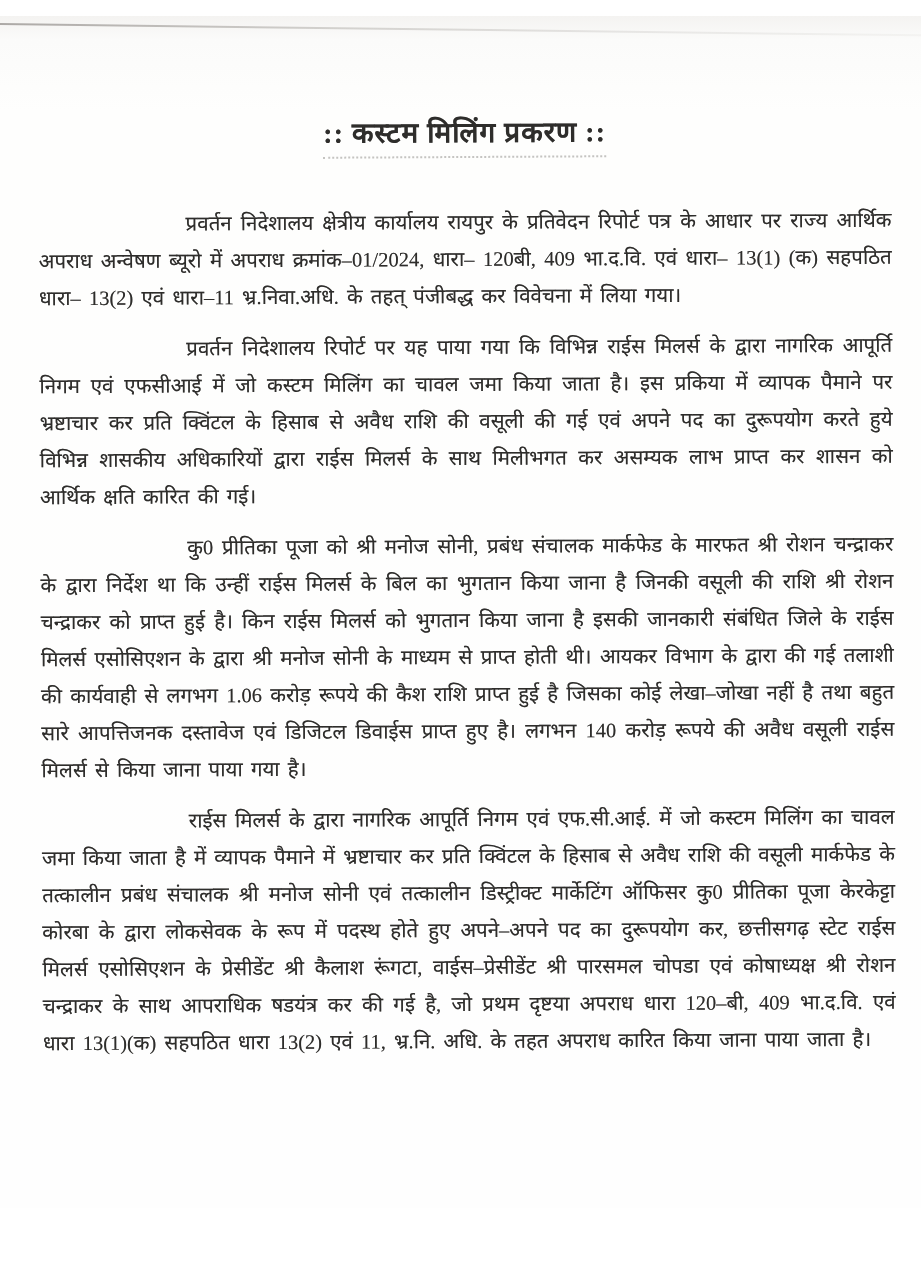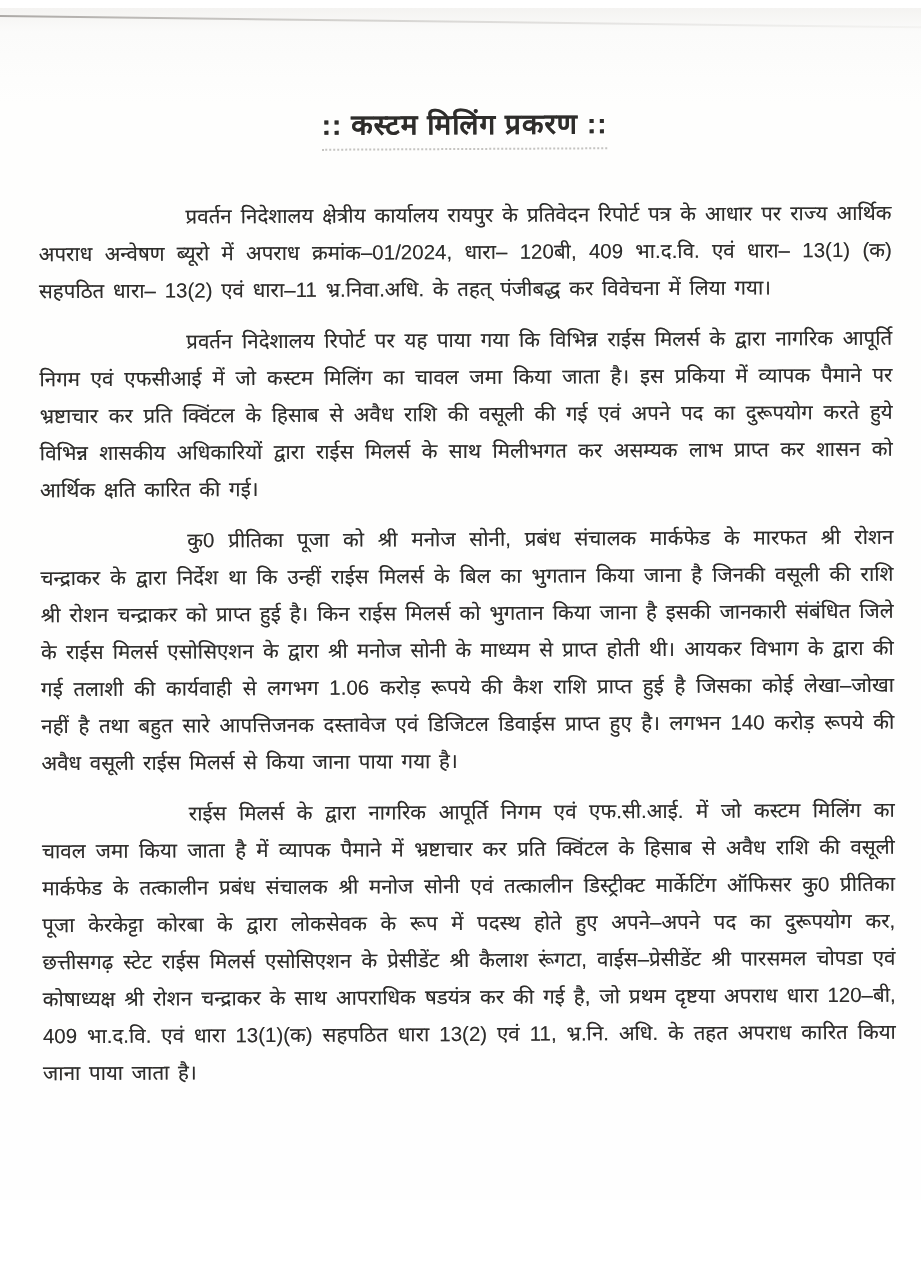--- a/index.html
+++ b/index.html
@@ -4,25 +4,25 @@
 <style>
   html, body {
     margin: 0;
     padding: 0;
     background: #ffffff;
   }
   .page {
     position: relative;
     width: 921px;
     height: 1192px;
-    margin: 8px auto;
+    margin: 16px auto;
     background:
       linear-gradient(180deg, #f4f3f1 0%, #fbfbfa 2%, #fefefd 8%, #fefefe 100%);
     overflow: hidden;
-    font-family: Liberation Sans, sans-serif;
+    font-family: Liberation Serif, serif;
   }
   
   .scan-edge {
     position: absolute;
     top: 7px;
     left: -6px;
     width: 103%;
     height: 2px;
     background: linear-gradient(90deg,
       rgba(110,105,100,0.55) 0%,

